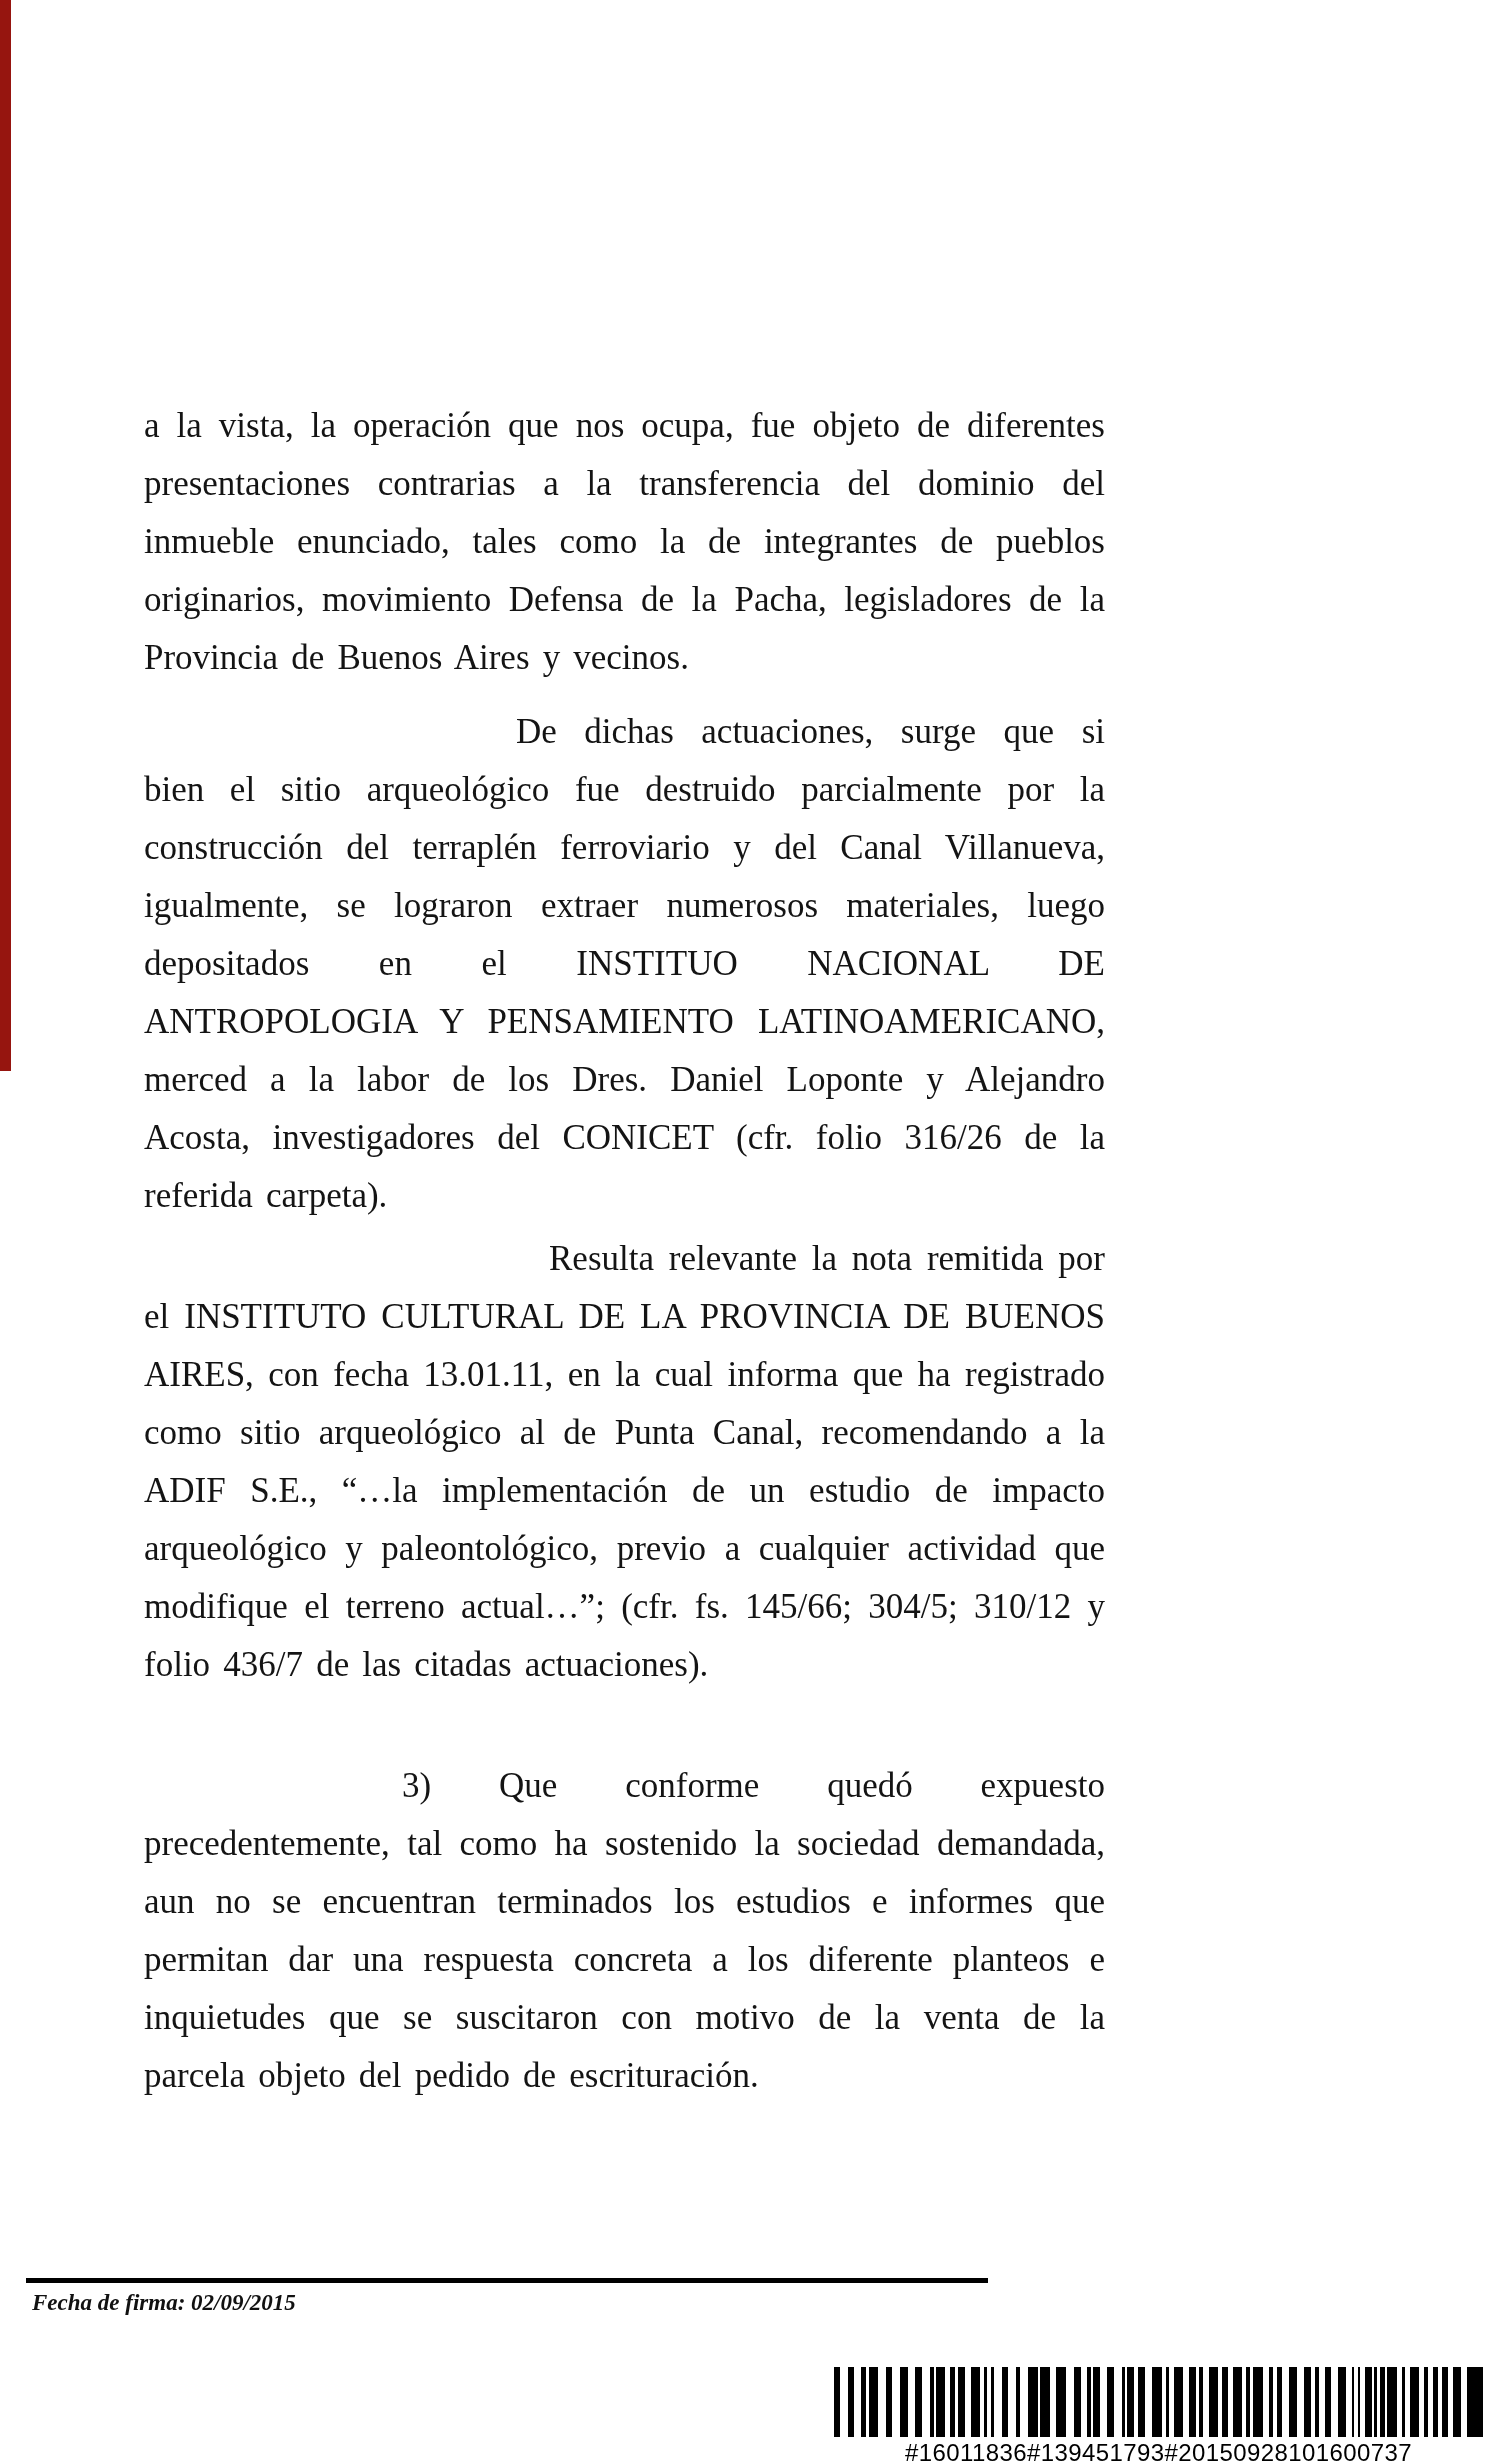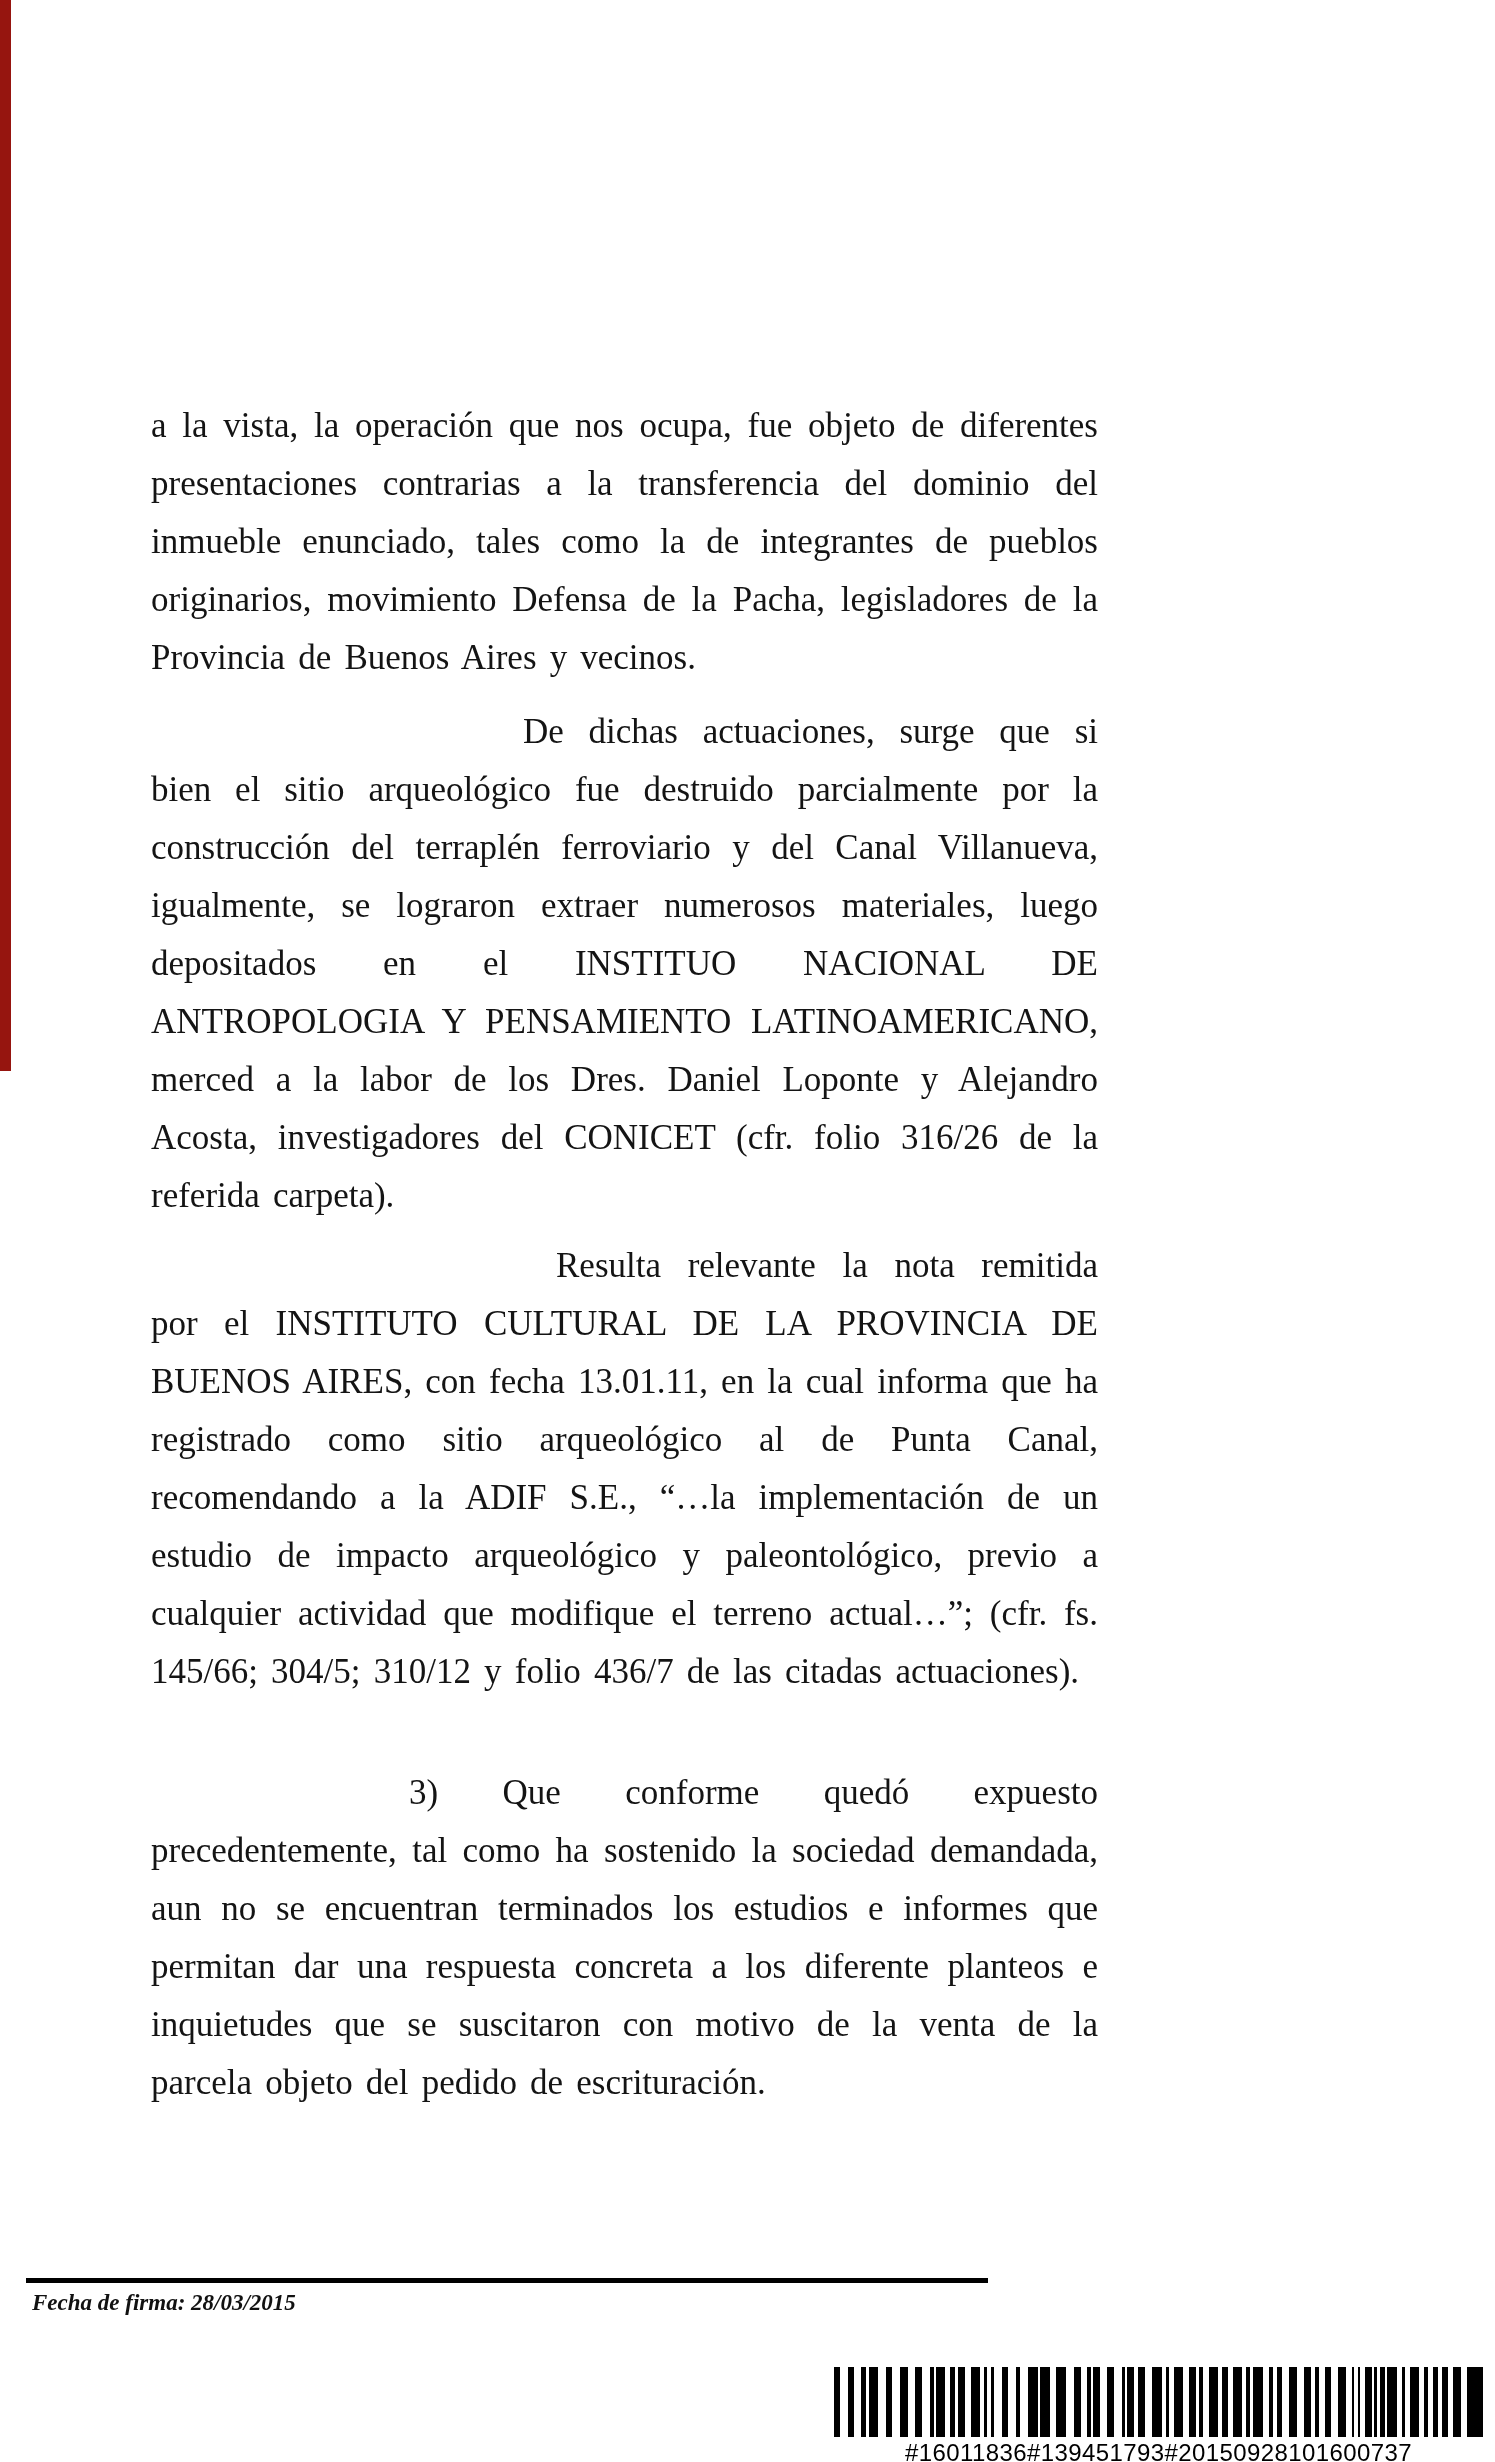--- a/index.html
+++ b/index.html
@@ -27,21 +27,21 @@
     left: 139px;
     top: 397px;
     width: 971px;
     font-size: 35px;
     line-height: 58px;
     color: #141414;
     text-align: justify;
     word-spacing: 4.4px;
   }
   .body-text p {
-    margin: 12px;
+    margin: 5px;
     padding: 0;
   }
   .footer-rule {
     position: absolute;
     left: 26px;
     top: 2278px;
     width: 962px;
     height: 5.3px;
     background: #000000;
   }
@@ -98,21 +98,21 @@
   <div class="body-text">
       <p style="text-indent: 0px; margin-top: 0px;">a la vista, la operación que nos ocupa, fue objeto de diferentes presentaciones contrarias a la transferencia del dominio del inmueble enunciado, tales como la de integrantes de pueblos originarios, movimiento Defensa de la Pacha,  legisladores de la  Provincia de Buenos Aires  y vecinos.</p>
       <p style="text-indent: 372px; margin-top: 16px;">De dichas actuaciones, surge que si bien el sitio arqueológico fue destruido parcialmente  por la construcción del terraplén ferroviario y del Canal Villanueva, igualmente, se lograron extraer numerosos materiales, luego depositados en el INSTITUO NACIONAL DE ANTROPOLOGIA Y PENSAMIENTO LATINOAMERICANO, merced a la labor de los Dres. Daniel Loponte y Alejandro Acosta, investigadores del CONICET (cfr. folio 316/26 de la referida carpeta).</p>
       <p style="text-indent: 405px; margin-top: 0px;">Resulta relevante la nota remitida por el INSTITUTO CULTURAL DE LA PROVINCIA DE BUENOS AIRES, con fecha 13.01.11, en la cual informa que ha registrado como sitio arqueológico al de Punta Canal, recomendando a la ADIF S.E., “…la implementación de un estudio de impacto arqueológico y paleontológico, previo a cualquier actividad que modifique el terreno actual…”; (cfr. fs. 145/66; 304/5; 310/12 y folio 436/7 de las citadas actuaciones).</p>
       <p style="text-indent: 258px; margin-top: 63px;">3) Que conforme quedó expuesto precedentemente, tal como ha sostenido la sociedad  demandada, aun no se encuentran terminados los estudios e informes que permitan dar una respuesta concreta a los diferente planteos e inquietudes que se suscitaron con motivo de la venta de la parcela objeto del pedido de escrituración.</p>
     </div>
 
   <div class="footer-rule"></div>
 
   <div class="footer">
-    <div>Fecha de firma: 28/03/2015</div>
+    <div>Fecha de firma: 02/09/2015</div>
   </div>
 
   <div class="barcode-block">
     <div class="bars">
         <div class="bar" style="width: 6.2px;"></div>
         <div class="gap" style="width: 8px;"></div>
         <div class="bar" style="width: 6.2px;"></div>
         <div class="gap" style="width: 7px;"></div>
         <div class="bar" style="width: 4.4px;"></div>
         <div class="gap" style="width: 3.5px;"></div>

